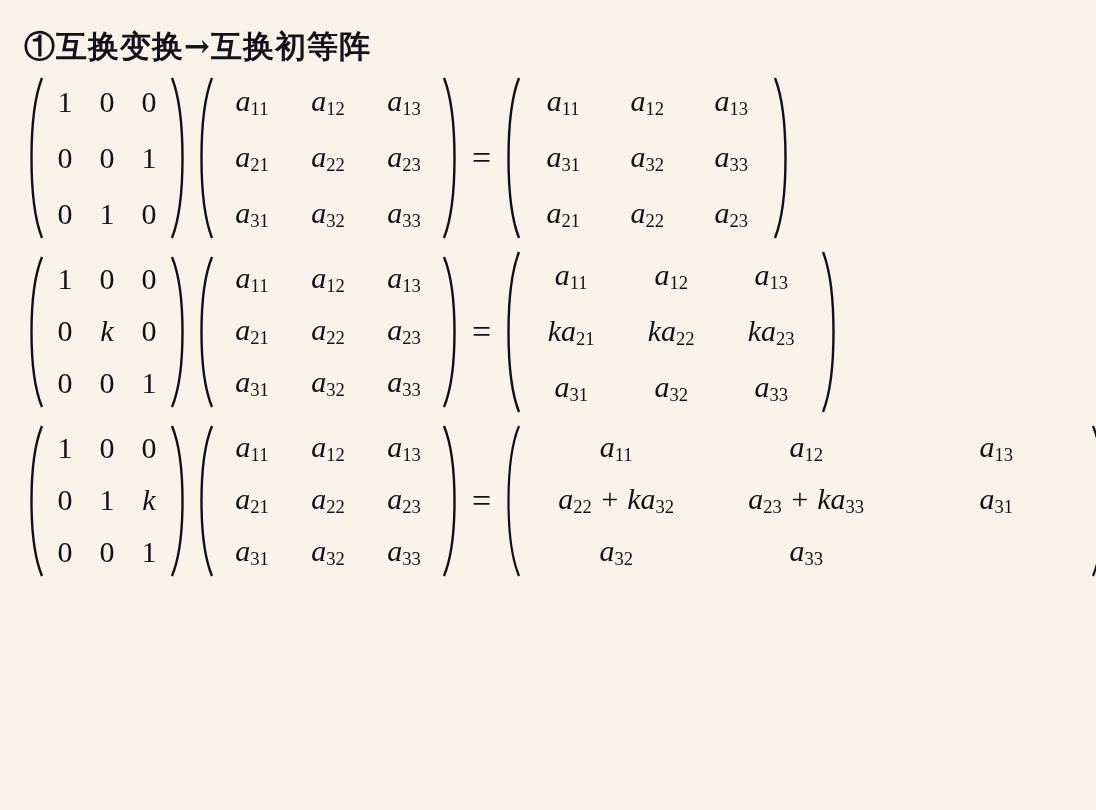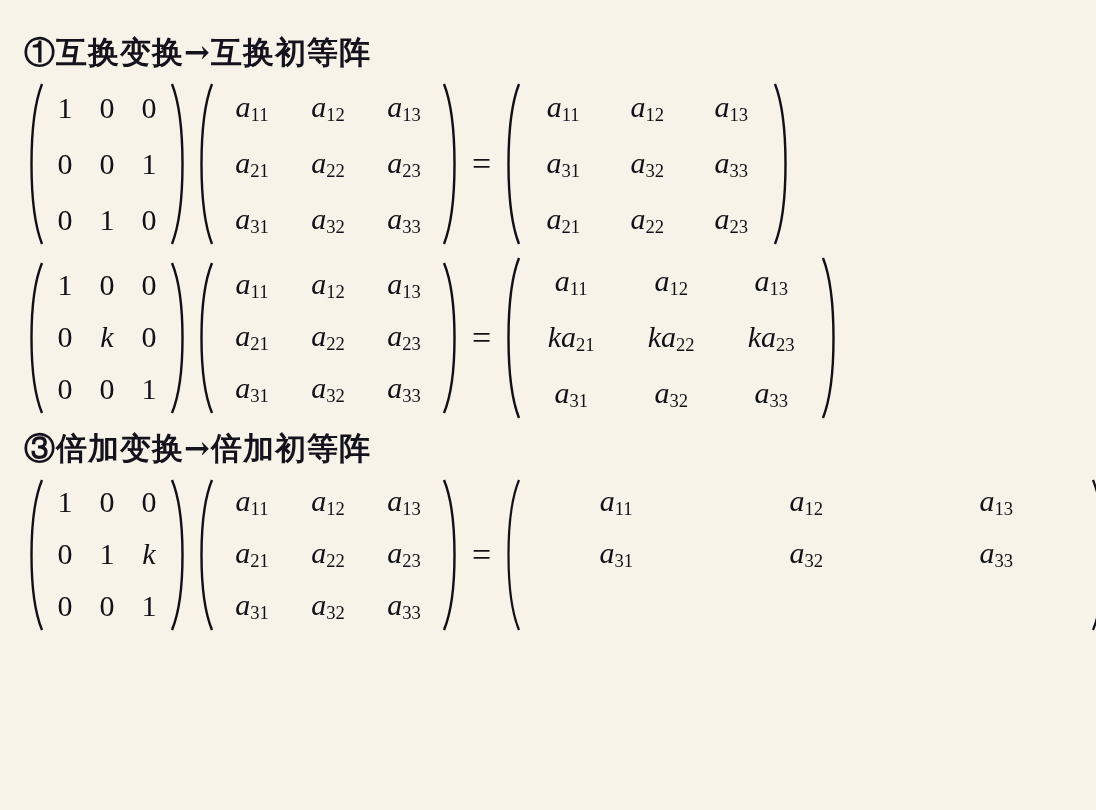--- a/index.html
+++ b/index.html
@@ -12,21 +12,21 @@
     background: #f7f3e8;
     font-family: "Liberation Serif", serif;
     color: #111018;
     overflow: hidden;
   }
   .page {
     position: relative;
     width: 1096px;
     height: 694px;
     box-sizing: border-box;
-    padding: 26px 0 0 18px;
+    padding: 20px 0 0 18px;
   }
   .section {
     margin-bottom: 6px;
   }
   .heading {
     font-family: "DejaVu Serif", serif;
     font-weight: 700;
     font-size: 31px;
     letter-spacing: 1px;
     color: #14121c;
@@ -253,21 +253,20 @@
           <svg viewBox="0 0 22 168" preserveAspectRatio="none">
               <path d="M2 4 C16 40, 16 128, 2 164" fill="none" stroke="#111018" stroke-width="2.4"></path>
             </svg>
         </div>
       </div>
 
     </div>
   </div>
 
   <div class="section">
-    <div class="heading">③倍加变换→倍加初等阵</div>
     <div class="eq">
 
       <div class="matrix m-small2">
         <div class="paren">
           <svg viewBox="0 0 22 158" preserveAspectRatio="none">
               <path d="M20 4 C6 38, 6 120, 20 154" fill="none" stroke="#111018" stroke-width="2.4"></path>
             </svg>
         </div>
         <div class="grid">
             <div class="cell">1</div>
@@ -316,20 +315,22 @@
       <div class="matrix m-res3">
         <div class="paren">
           <svg viewBox="0 0 22 158" preserveAspectRatio="none">
               <path d="M20 4 C6 38, 6 120, 20 154" fill="none" stroke="#111018" stroke-width="2.2"></path>
             </svg>
         </div>
         <div class="grid">
             <div class="cell ital">a<sub>11</sub></div>
             <div class="cell ital">a<sub>12</sub></div>
             <div class="cell ital">a<sub>13</sub></div>
+            <div class="cell ital">a<sub>22</sub> + ka<sub>32</sub></div>
+            <div class="cell ital">a<sub>23</sub> + ka<sub>33</sub></div>
             <div class="cell ital">a<sub>31</sub></div>
             <div class="cell ital">a<sub>32</sub></div>
             <div class="cell ital">a<sub>33</sub></div>
           </div>
         <div class="paren">
           <svg viewBox="0 0 22 158" preserveAspectRatio="none">
               <path d="M2 4 C16 38, 16 120, 2 154" fill="none" stroke="#111018" stroke-width="2.2"></path>
             </svg>
         </div>
       </div>

